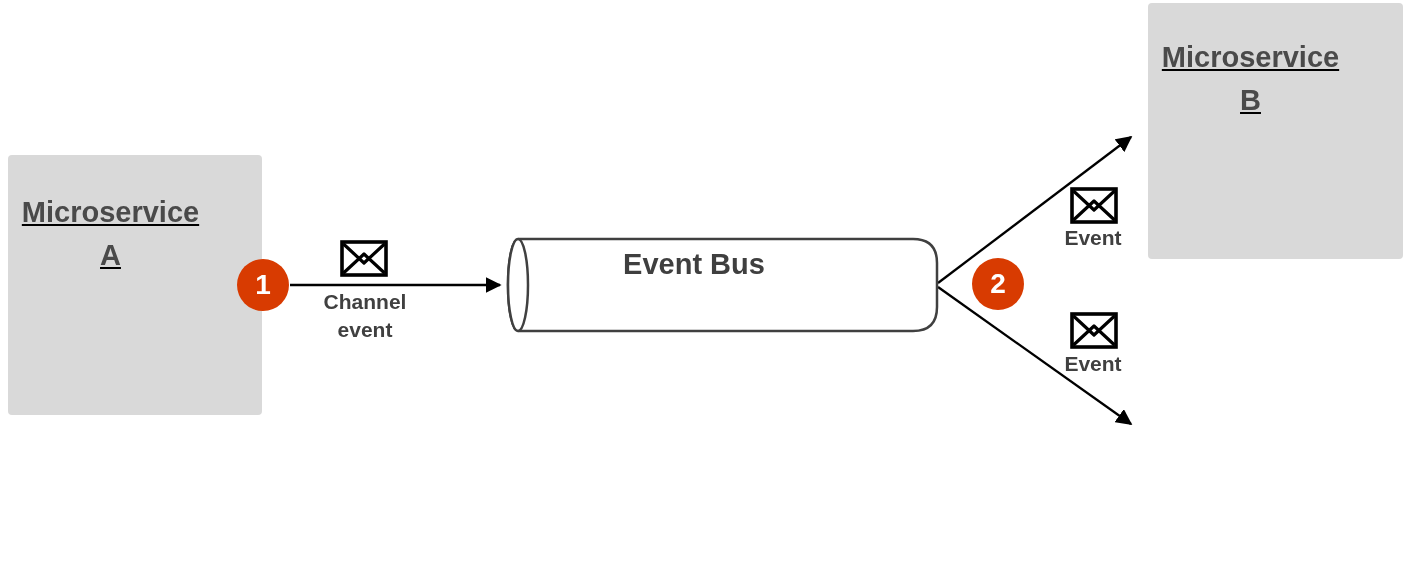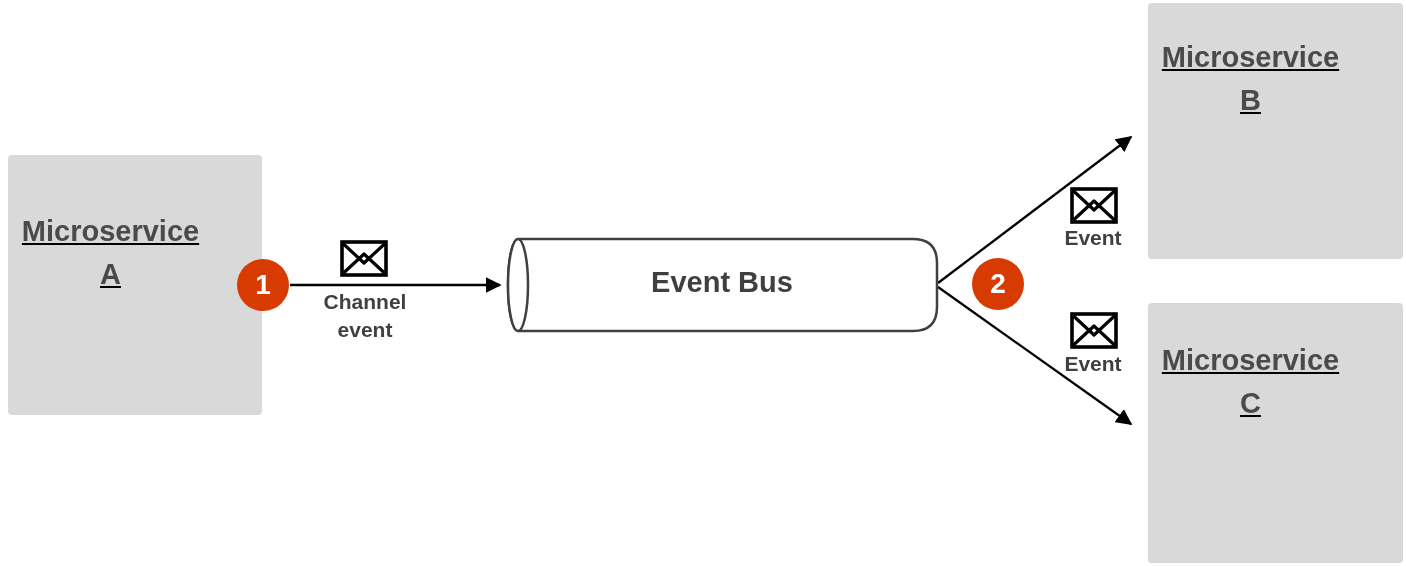--- a/index.html
+++ b/index.html
@@ -32,31 +32,30 @@
   }
   .node-label{
     width:205px;
     text-align:center;
     font-size:29px;
     font-weight:bold;
     line-height:43px;
     color:var(--node-text);
   }
   .node-a{left:8px;top:155px;width:254px;height:260px;}
-  .node-a .node-label{margin-top:55px;}
+  .node-a .node-label{margin-top:36px;}
   .node-b{left:1148px;top:3px;width:255px;height:256px;}
   .node-b .node-label{margin-top:33px;}
   .node-c{left:1148px;top:303px;width:255px;height:260px;}
   .node-c .node-label{margin-top:36px;}
   .bus-label{
     position:absolute;
-    left:512px;top:244px;width:420px;
+    left:484px;top:244px;width:420px;
     text-align:center;
     line-height:41px;
-    margin-top:18px;
   }
   .bus-title{
     font-size:29px;
     font-weight:bold;
     color:var(--bus-title-text);
   }
   .bus-subtitle{
     font-size:29px;
     font-weight:normal;
     color:var(--bus-subtitle-text);
@@ -117,23 +116,20 @@
     <use href="#envelope" x="1072" y="189"></use>
     <use href="#envelope" x="1072" y="314"></use>
   </svg>
 
   <div class="node node-a">
     <div class="node-label">Microservice A</div>
   </div>
   <div class="node node-b">
     <div class="node-label">Microservice B</div>
   </div>
-  <div class="node node-c">
-    <div class="node-label">Microservice C</div>
-  </div>
 
   <div class="bus-label">
     <div class="bus-title">Event Bus</div>
   </div>
 
   <div class="badge badge-1">1</div>
   <div class="badge badge-2">2</div>
 
   <div class="edge-label publish-label">Channel event</div>
   <div class="edge-label event-label-b">Event</div>

